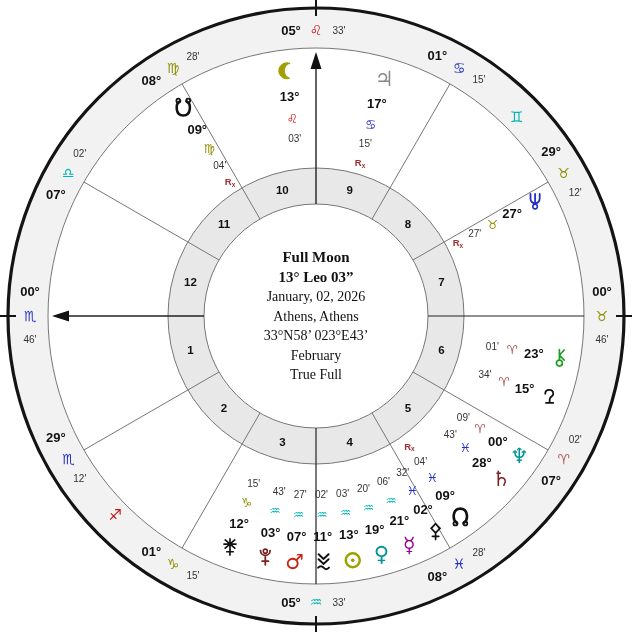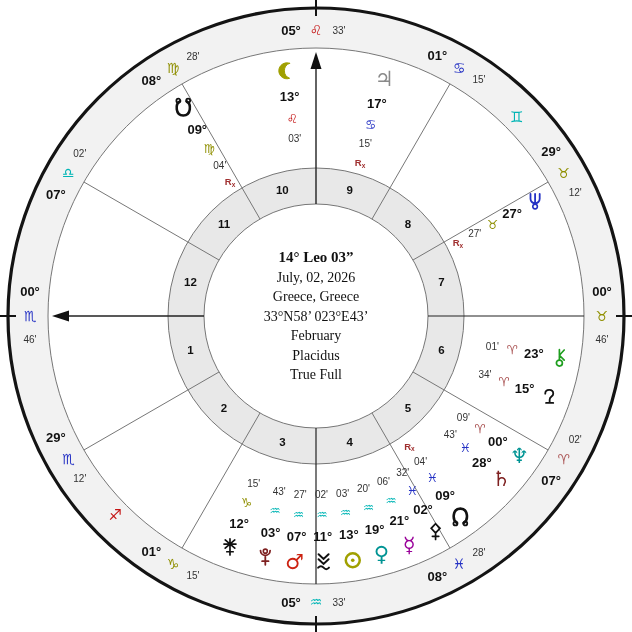--- a/index.html
+++ b/index.html
@@ -186,23 +186,23 @@
       <text x="219.82337010591846" y="165.0329311994935" text-anchor="middle" dominant-baseline="central" font-size="10" font-weight="normal" fill="#333333" font-family="&quot;Liberation Sans&quot;,&quot;DejaVu Sans&quot;,sans-serif">04'</text>
       <text x="230.03206266450812" y="181.0573686699383" text-anchor="middle" dominant-baseline="central" font-size="9.5" font-weight="bold" fill="#a03030" font-family="&quot;Liberation Sans&quot;,&quot;DejaVu Sans&quot;,sans-serif"><tspan>R</tspan><tspan font-size="6.5" dy="2.5">x</tspan></text>
       <g transform="translate(286.60250662492956,70.75565779561256)">
         <path d="M3,-7.5 A8,8 0 1 0 3,7.5 A8,8 0 0 1 3,-7.5 Z" stroke="#a0a000" stroke-width="1" fill="#a0a000" stroke-linecap="round"></path>
       </g>
       <text x="289.6969796117791" y="96.57085171186387" text-anchor="middle" dominant-baseline="central" font-size="13" font-weight="bold" fill="#111111" font-family="&quot;Liberation Sans&quot;,&quot;DejaVu Sans&quot;,sans-serif">13°</text>
       <text x="292.315379831421" y="118.4144773333073" text-anchor="middle" dominant-baseline="central" font-size="12.5" font-weight="bold" fill="#c41414" font-family="&quot;DejaVu Sans&quot;,&quot;Liberation Sans&quot;,sans-serif">♌</text>
       <text x="294.6957436674591" y="138.27231880734675" text-anchor="middle" dominant-baseline="central" font-size="10" font-weight="normal" fill="#333333" font-family="&quot;Liberation Sans&quot;,&quot;DejaVu Sans&quot;,sans-serif">03'</text>
     </svg>
   <div class="center-text">
-    <div class="ct-line bold">14° Leo 03”</div>
-    <div class="ct-line">July, 02, 2026</div>
-    <div class="ct-line">Greece, Greece</div>
+    <div class="ct-line bold">Full Moon</div>
+    <div class="ct-line bold">13° Leo 03”</div>
+    <div class="ct-line">January, 02, 2026</div>
+    <div class="ct-line">Athens, Athens</div>
     <div class="ct-line">33°N58’ 023°E43’</div>
     <div id="settings">
         <div class="ct-line">February</div>
-        <div class="ct-line">Placidus</div>
         <div class="ct-line">True Full</div>
       </div>
   </div>
 </div>
 
 </body></html>

